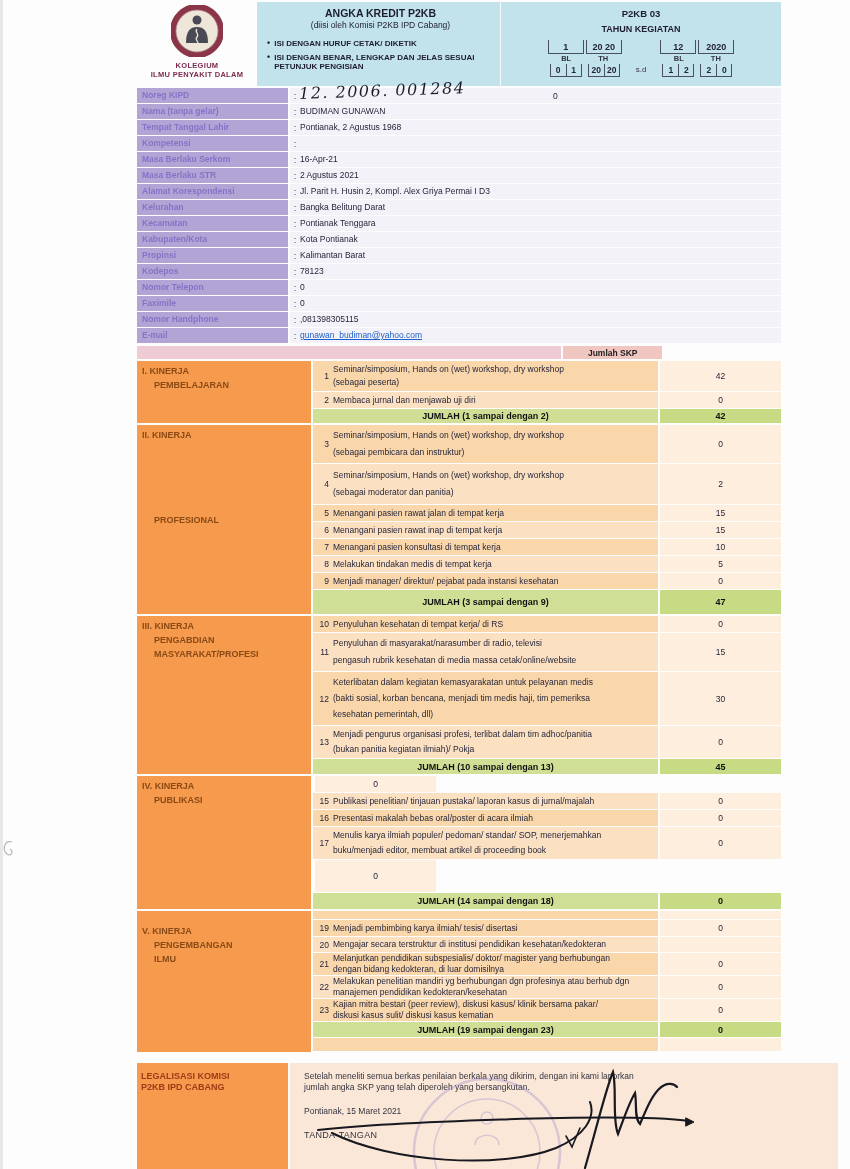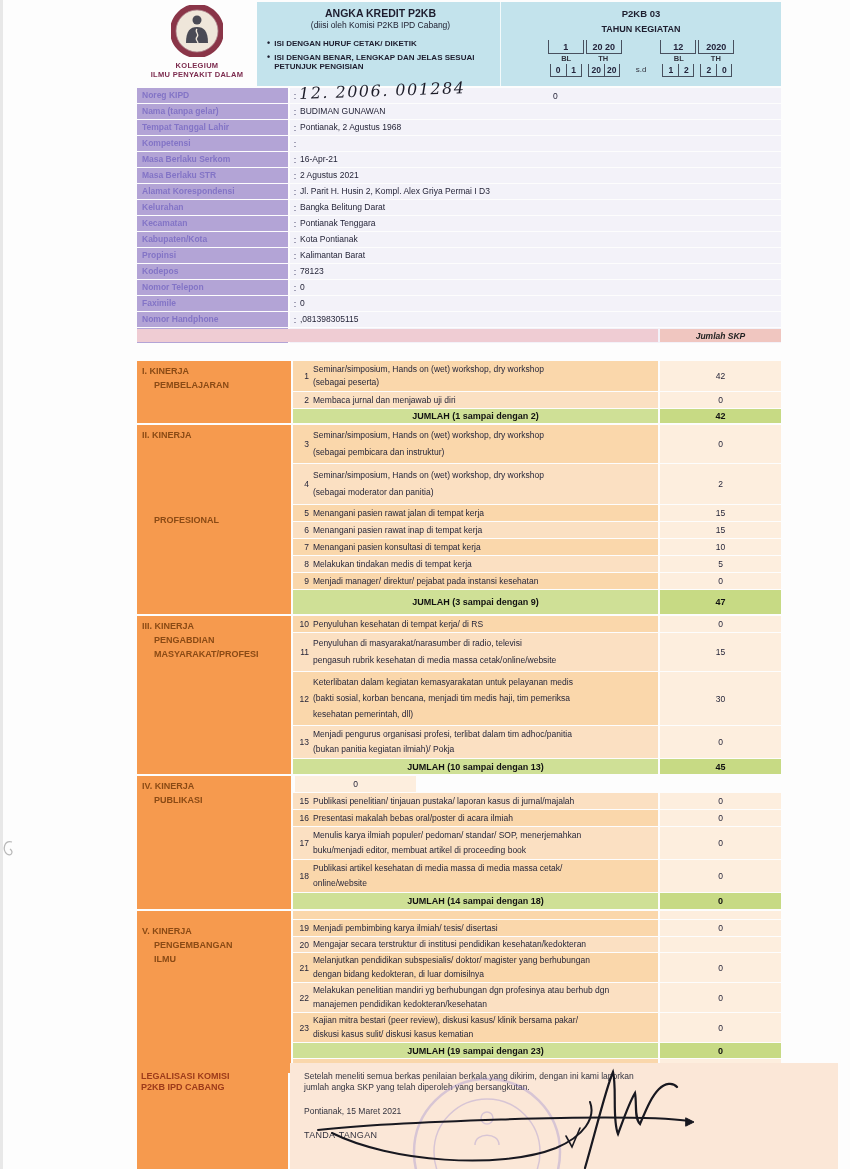--- a/index.html
+++ b/index.html
@@ -57,28 +57,28 @@
   .plabel{width:151px;margin-right:2px;background:var(--label_purple);color:var(--label_text_purple);font-size:8.5px;font-weight:bold;line-height:15px;padding-left:5px;white-space:nowrap;overflow:hidden;}
   .pbody{flex:1;background:var(--value_bg);display:flex;}
   .pcolon{width:10px;text-align:center;color:#3a3660;font-size:9px;line-height:16px;}
   .pval{font-size:8.5px;color:#1f1f33;line-height:15px;white-space:nowrap;}
   #pfields .prow:nth-child(4) .pval{flex:1;text-align:center;padding-right:60px;margin-top:30px;}
   #pfields .prow:nth-child(16) .pval{color:var(--link_blue);text-decoration:underline;}
   .hand{position:absolute;left:162px;top:-7px;font-family:"DejaVu Serif",serif;font-style:italic;font-size:16px;letter-spacing:1.5px;color:#1c1c28;transform:rotate(-2deg);z-index:3;}
   .noreg-zero{position:absolute;left:416px;top:3px;font-size:8.5px;color:#1f1f33;}
 
   
-  .skpheader{position:absolute;top:329px;left:137px;width:644px;height:13px;display:flex;font-style:italic;}
+  .skpheader{position:absolute;top:346px;left:137px;width:525px;height:13px;display:flex;}
   .skph-left{width:521px;background:var(--skp_pink);}
   .skph-right{width:121px;margin-left:2px;background:var(--skp_pink_val);display:flex;align-items:center;justify-content:center;font-size:8.5px;font-weight:bold;color:#222;}
 
   
   .sections{position:absolute;top:361px;left:137px;width:644px;}
   .section{display:flex;margin-bottom:2px;}
-  .seccol{width:154px;margin-right:2px;background:var(--section_orange);padding:5px 2px 0 5px;}
+  .seccol{width:174px;margin-right:2px;background:var(--section_orange);padding:5px 2px 0 5px;}
   .secline{font-size:9px;font-weight:bold;color:var(--section_text);line-height:11px;}
   .secline + .secline{padding-left:12px;margin-top:3px;}
   .secline:empty{display:none;}
   #sec2 .secline:nth-child(2){margin-top:74px;}
   #sec5 .secline:nth-child(1){margin-top:10px;}
   .secright{flex:1;display:flex;flex-direction:column;}
   .rows{display:flex;flex-direction:column;}
   .row{display:flex;margin-bottom:1px;}
   .rbody{flex:1;background:var(--row_peach);display:flex;}
   .rows .row:nth-child(even) .rbody{background:var(--row_peach_alt);}
@@ -96,21 +96,21 @@
 
   
   #s1 .row:nth-child(1){height:30px;} #s1 .row:nth-child(2){height:16px;} #j1{height:14px;}
   #s2 .row:nth-child(1){height:38px;} #s2 .row:nth-child(2){height:40px;}
   #s2 .row:nth-child(n+3){height:16px;} #j2{height:24px;}
   #s3 .row:nth-child(1){height:16px;} #s3 .row:nth-child(2){height:38px;}
   #s3 .row:nth-child(3){height:53px;} #s3 .row:nth-child(4){height:32px;} #j3{height:15px;}
   #s4 .row:nth-child(-n+3){height:16px;} #s4 .row:nth-child(4){height:32px;}
   #s4 .row:nth-child(5){height:32px;} #j4{height:16px;}
   #s5 .row:nth-child(1){height:16px;} #s5 .row:nth-child(2){height:15px;}
-  #s5 .row:nth-child(n+3){height:29px;} #j5{height:15px;}
+  #s5 .row:nth-child(n+3){height:22px;} #j5{height:15px;}
   .sp-top{height:8px;} .sp-bot{height:13px;margin-top:1px;}
 
   
   .footer{position:absolute;top:1063px;left:137px;width:701px;height:106px;display:flex;}
   .footcol{width:151px;margin-right:2px;background:var(--section_orange);padding:8px 2px 0 4px;}
   .footline{font-size:9px;font-weight:bold;color:#9c3a1a;line-height:10.5px;}
   .footbody{flex:1;background:var(--footer_cream);padding:8px 0 0 14px;}
   .statement{font-size:8.5px;color:#33333f;line-height:11px;}
   .place-date{font-size:8.5px;color:#33333f;margin-top:13px;}
   .sig-label{font-size:9px;color:#33333f;margin-top:14px;letter-spacing:.3px;}
@@ -574,28 +574,20 @@
       <div class="txt">
         <div class="tl">Menulis karya ilmiah populer/ pedoman/ standar/ SOP, menerjemahkan</div>
         <div class="tl">buku/menjadi editor, membuat artikel di proceeding book</div>
 
       </div>
     </div>
     <div class="rval">0</div>
   </div>
 
   <div class="row">
-    <div class="rbody">
-      <div class="num">18</div>
-      <div class="txt">
-        <div class="tl">Publikasi artikel kesehatan di media massa di media massa cetak/</div>
-        <div class="tl">online/website</div>
-
-      </div>
-    </div>
     <div class="rval">0</div>
   </div>
 </div>
         <div class="jumlah" id="j4">
           <div class="jlab">JUMLAH (14 sampai dengan 18)</div>
           <div class="jval">0</div>
         </div>
       </div>
     </div>
 

